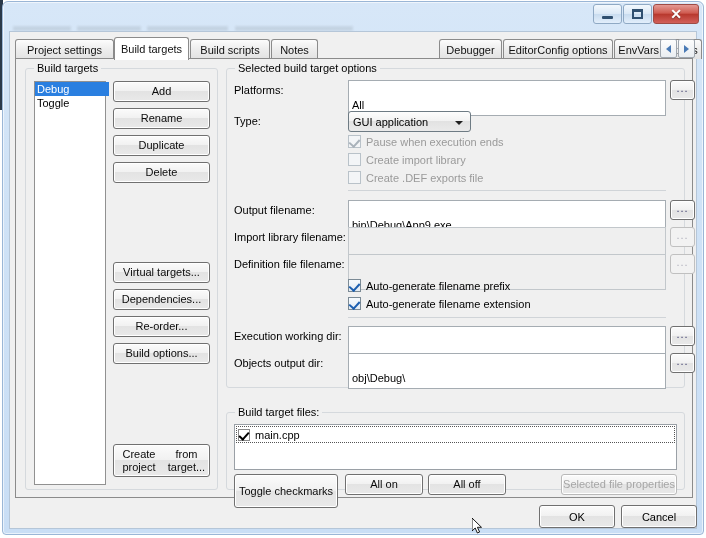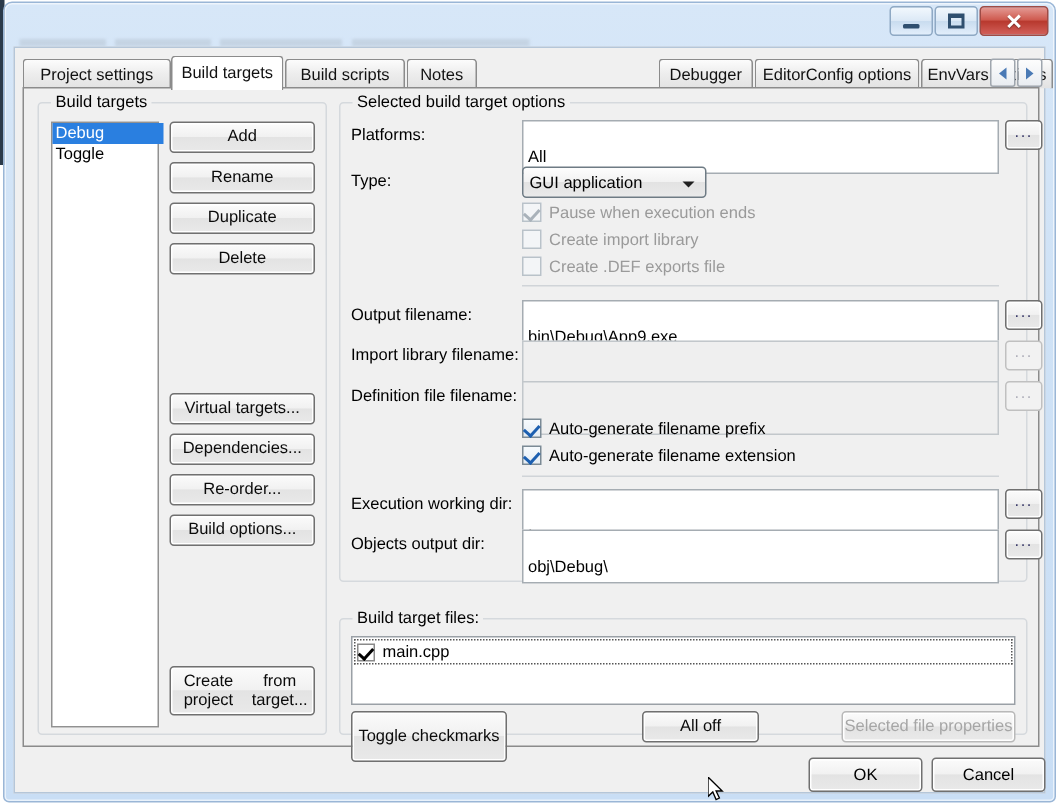--- a/index.html
+++ b/index.html
@@ -493,20 +493,21 @@
         <div class="filelist" style="left:218px; top:365px; width:443px; height:46px;">
           <div class="file-row">
             <span class="file-cb">
                 <span class="tick2"></span>
               </span>
             <span>main.cpp</span>
           </div>
         </div>
 
         <div class="btn" style="left:218px; top:415px; width:104px; height:34px;">Toggle checkmarks</div>
+        <div class="btn" style="left:329px; top:415px; width:78px; height:21px;">All on</div>
         <div class="btn" style="left:412px; top:415px; width:78px; height:21px;">All off</div>
         <div class="btn disabled" style="left:545px; top:415px; width:116px; height:21px;">Selected file properties</div>
 
       </div>
 
       <div class="footer-btn" style="left:529px; top:473px;">OK</div>
       <div class="footer-btn" style="left:611px; top:473px;">Cancel</div>
 
     </div>
   </div>

